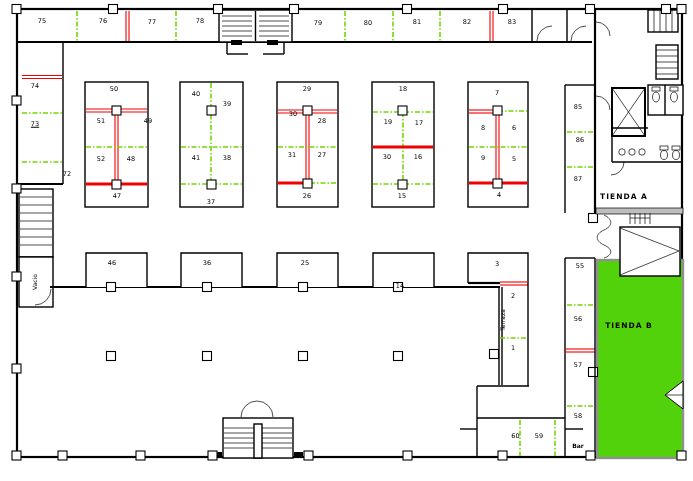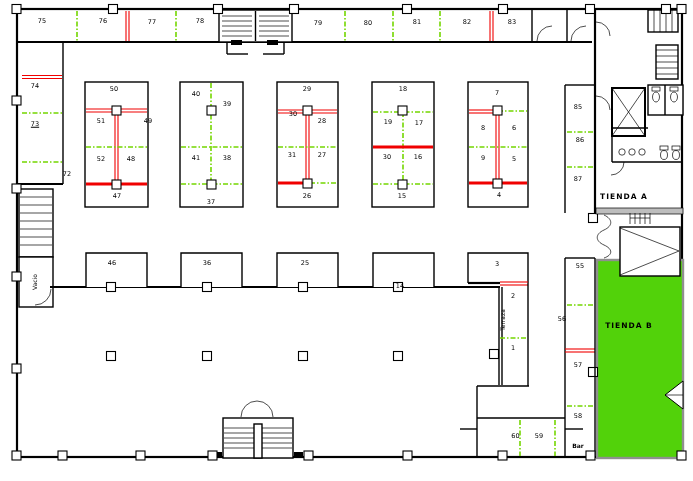--- a/index.html
+++ b/index.html
@@ -375,21 +375,21 @@
       <span class="label" style="left: 207px; top: 263px;">36</span>
       <span class="label" style="left: 305px; top: 263px;">25</span>
       <span class="label" style="left: 400px; top: 263px; margin-top: 23px;">14</span>
       <span class="label" style="left: 497px; top: 264px;">3</span>
       <span class="label" style="left: 513px; top: 296px;">2</span>
       <span class="label" style="left: 513px; top: 348px;">1</span>
       <span class="label" style="left: 578px; top: 107px;">85</span>
       <span class="label" style="left: 580px; top: 140px;">86</span>
       <span class="label" style="left: 578px; top: 179px;">87</span>
       <span class="label" style="left: 580px; top: 266px;">55</span>
-      <span class="label" style="left: 562px; top: 319px;">56</span>
+      <span class="label" style="left: 578px; top: 319px;">56</span>
       <span class="label" style="left: 578px; top: 365px;">57</span>
       <span class="label" style="left: 578px; top: 416px;">58</span>
       <span class="label" style="left: 497px; top: 436px; padding-left: 37px;">60</span>
       <span class="label" style="left: 539px; top: 436px;">59</span>
       <span class="label bar" style="left: 578px; top: 446px;">Bar</span>
       <span class="label tienda" style="left: 624px; top: 197px;">TIENDA A</span>
       <span class="label tienda" style="left: 629px; top: 326px;">TIENDA B</span>
       <span class="label rot" style="left: 503px; top: 320px;">Terraza</span>
       <span class="label rot" style="left: 35px; top: 282px;">Vacio</span>
     </div>

